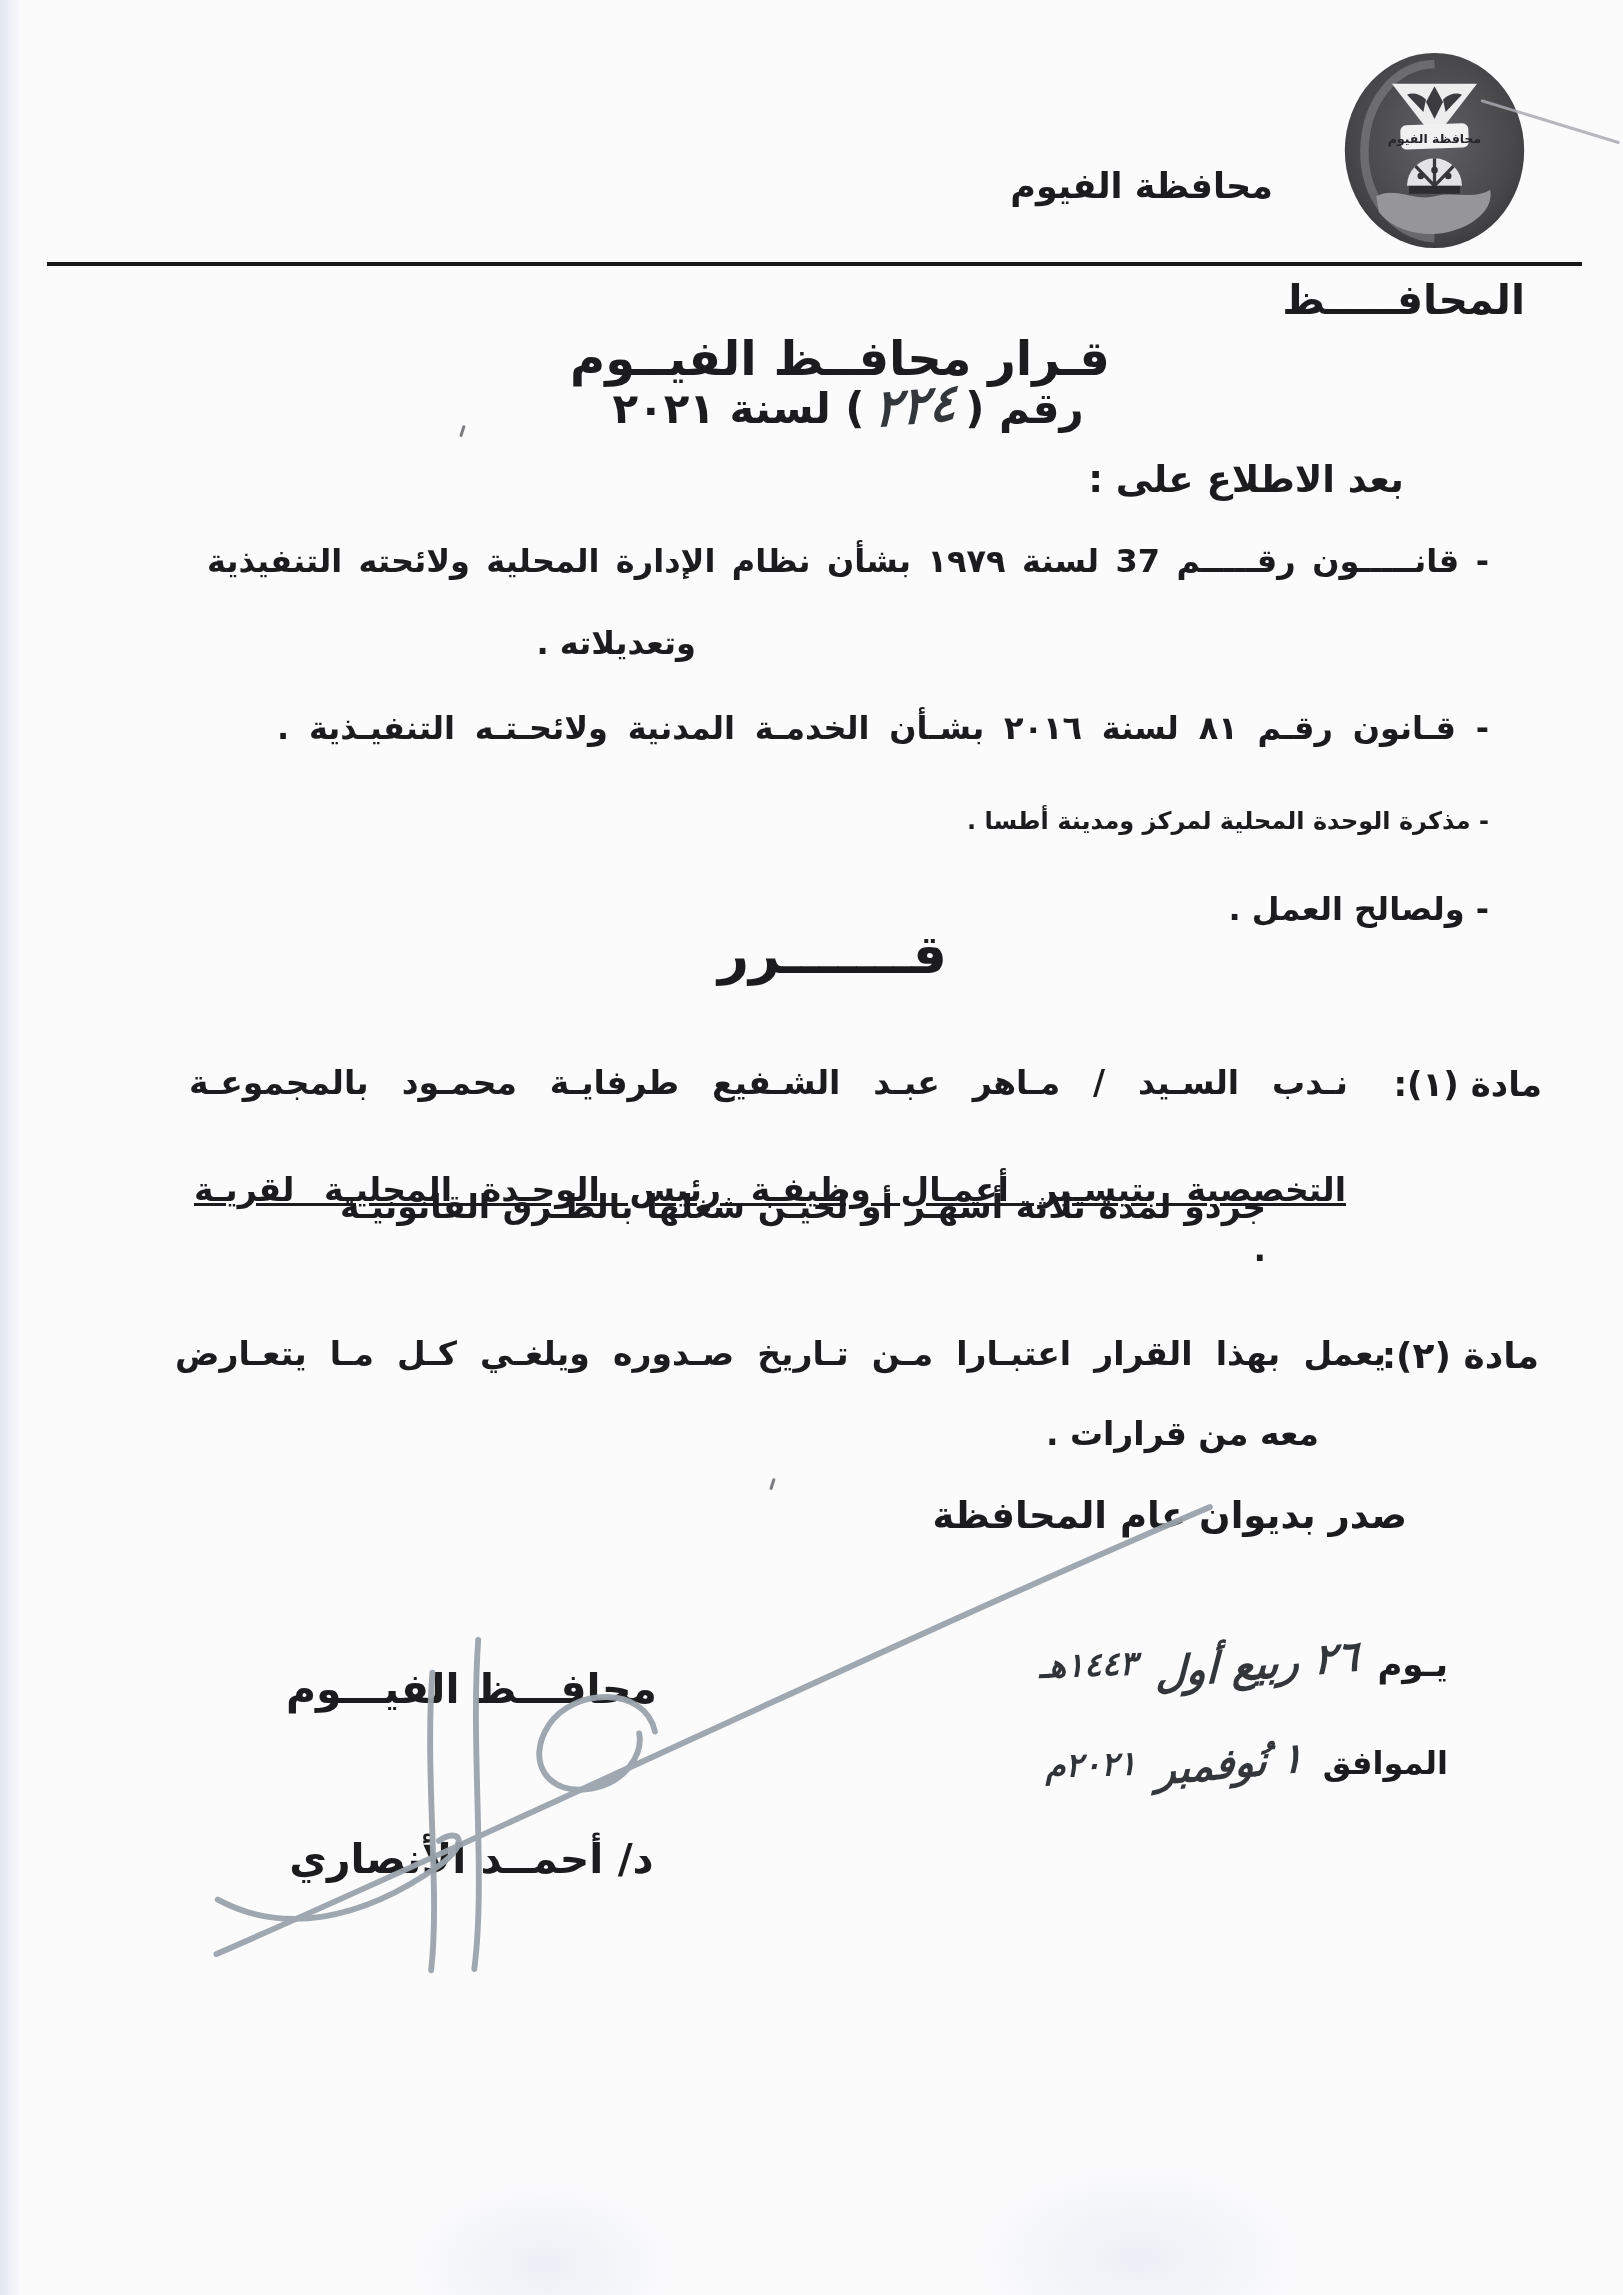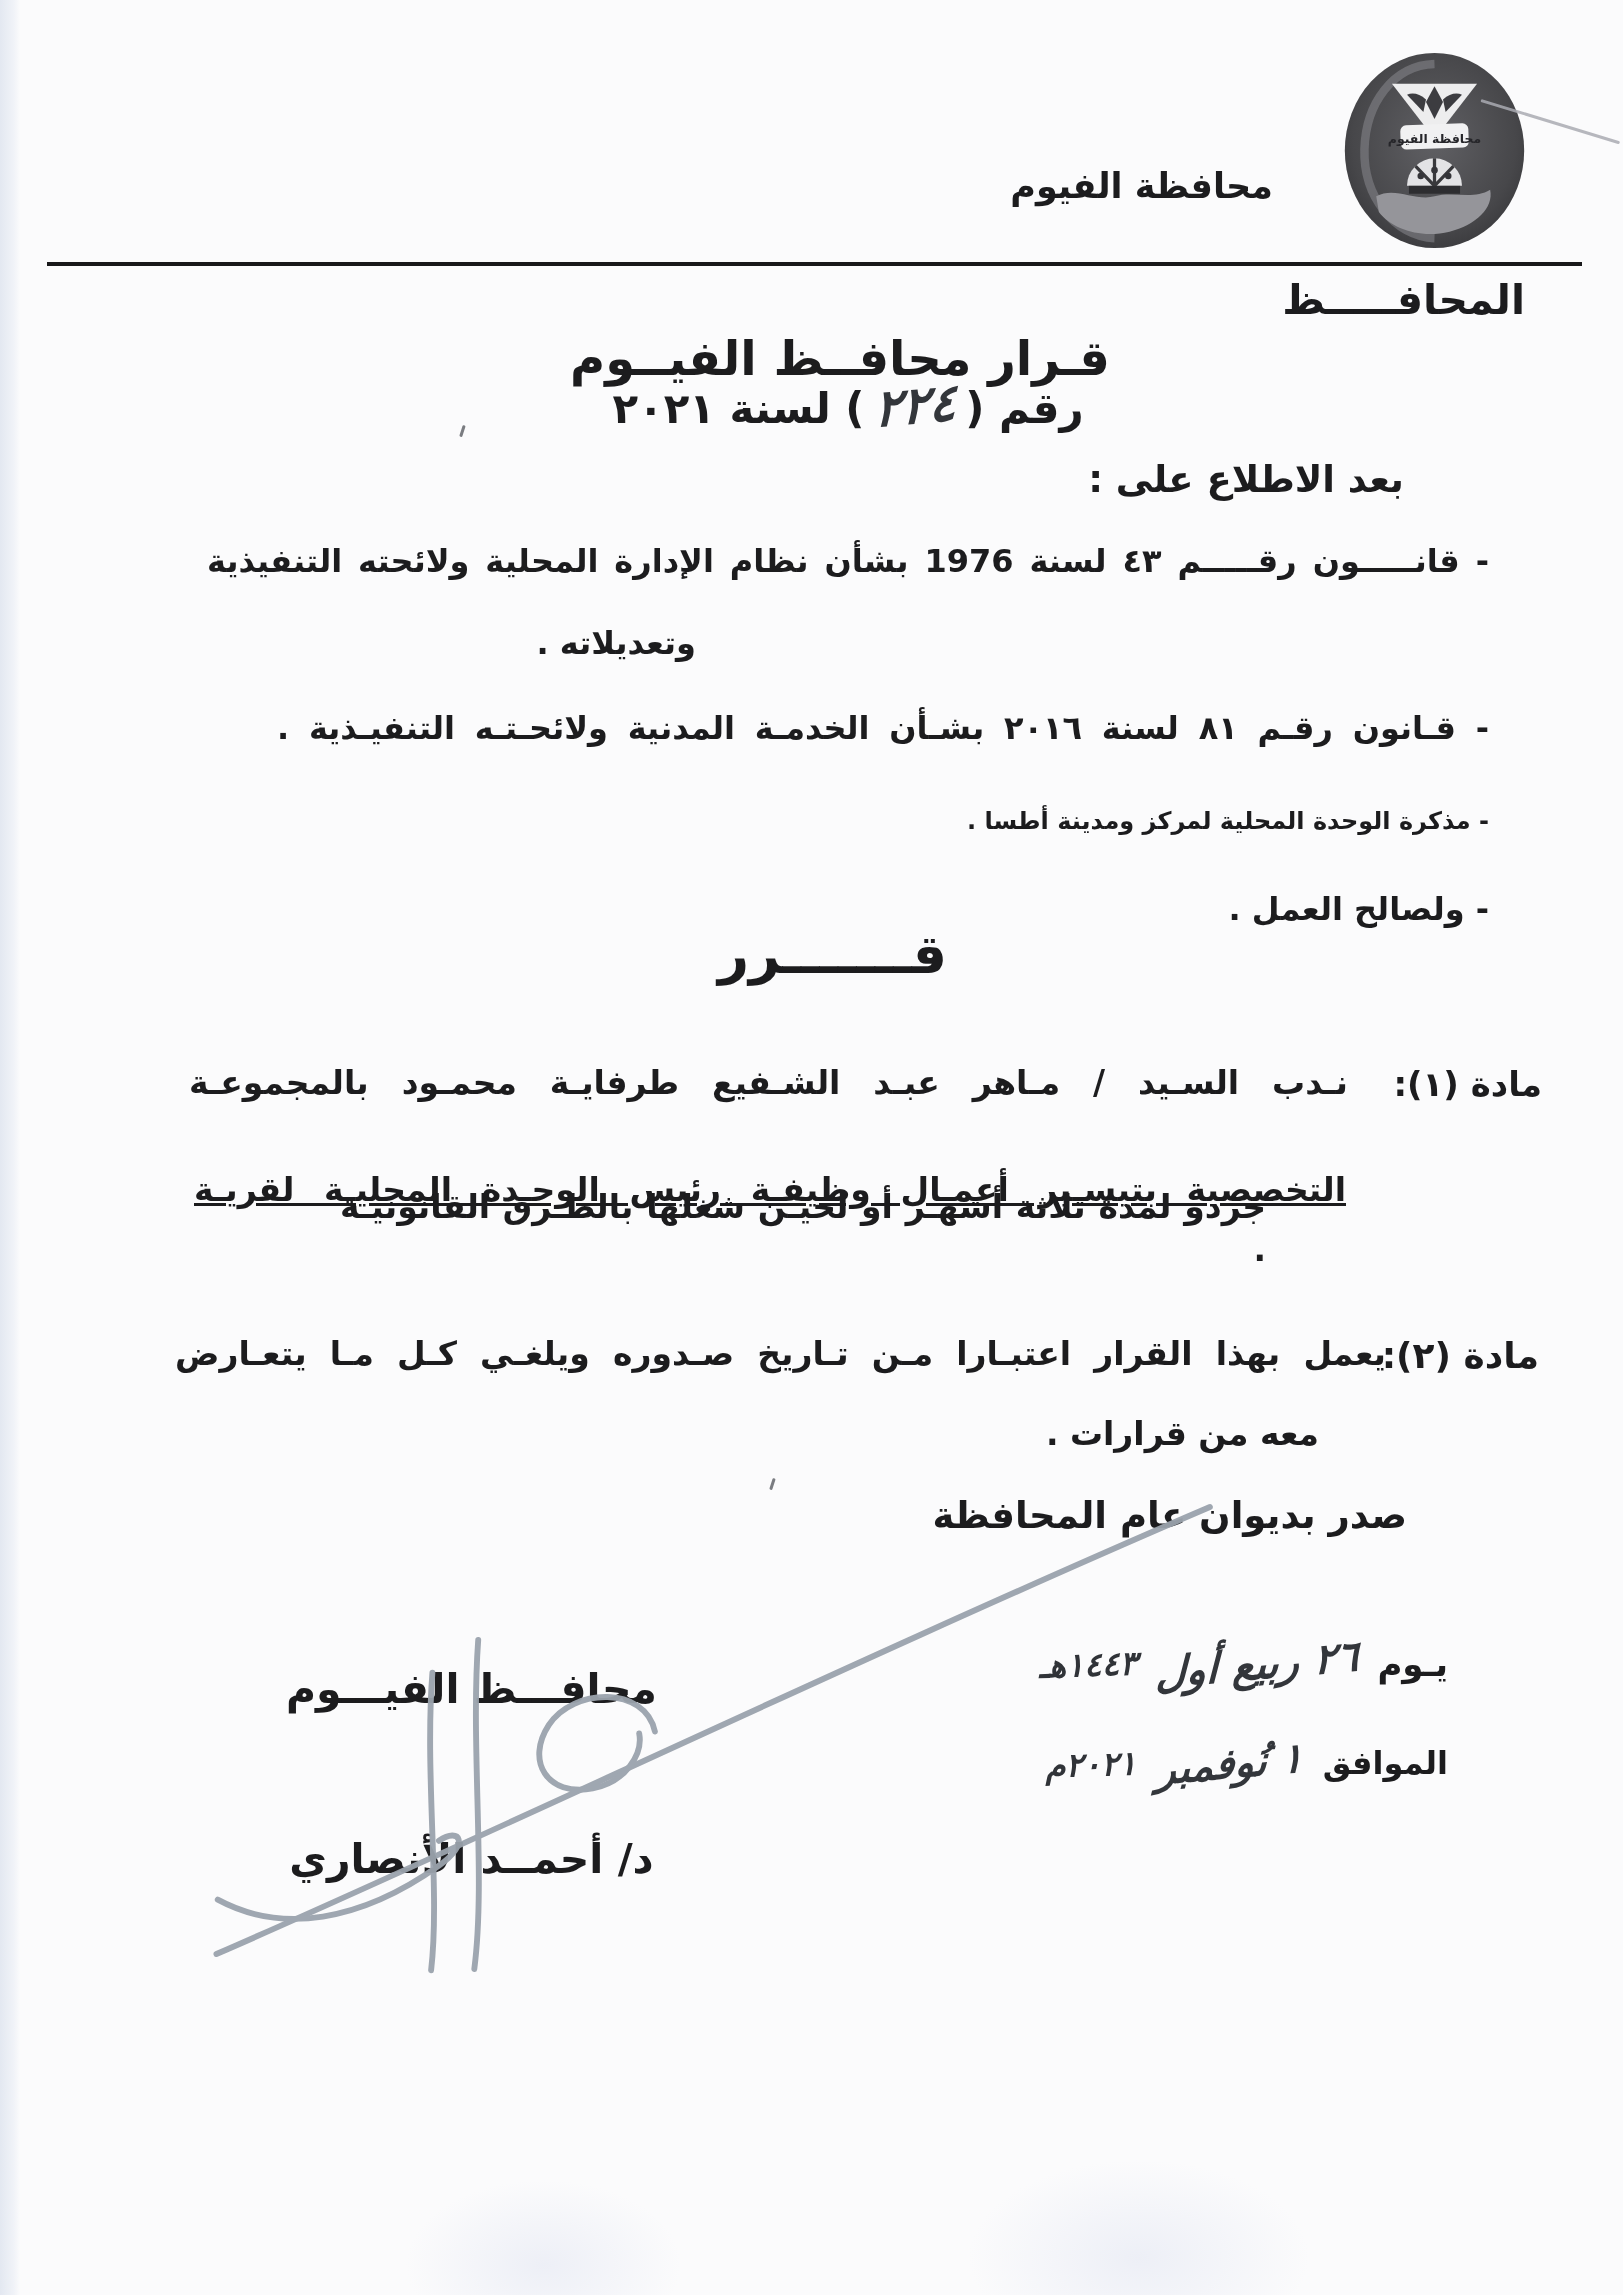--- a/index.html
+++ b/index.html
@@ -95,21 +95,21 @@
 <div class="t center-block" style="left:73px;right:16px;top:291px;font-size:48px;letter-spacing:0.7px;margin-top:36px;">قـرار محافــظ الفيــوم</div>
 
 <div class="t center-block" style="left:73px;right:0;top:373px;font-size:42px;">
   <span>رقم (</span><span class="hand" style="font-size:51px;margin:0 9.2px;">٢٢٤</span><span>) لسنة ٢٠٢١</span>
 </div>
 
 <div class="t" style="right:219px;top:456px;font-size:37px;">بعد الاطلاع على :</div>
 
 <div class="tick" style="left:461px;top:425px;"></div>
 
-<div class="t just" style="right:134px;top:541px;width:1282px;font-size:32px;">- قانـــــون رقـــــم ٤٣ لسنة 1976 بشأن نظام الإدارة المحلية ولائحته التنفيذية</div>
+<div class="t just" style="right:134px;top:541px;width:1282px;font-size:32px;">- قانـــــون رقـــــم 37 لسنة ١٩٧٩ بشأن نظام الإدارة المحلية ولائحته التنفيذية</div>
 <div class="t" style="right:927px;top:623px;font-size:32px;">وتعديلاته .</div>
 
 <div class="t just" style="right:134px;top:708px;width:1212px;font-size:32px;">- قـانون رقـم ٨١ لسنة ٢٠١٦ بشـأن الخدمـة المدنية ولائحـتـه التنفيـذية .</div>
 
 <div class="t" style="right:134px;top:806px;font-size:24px;">- مذكرة الوحدة المحلية لمركز ومدينة أطسا .</div>
 
 <div class="t" style="right:134px;top:889px;font-size:32px;">- ولصالح العمل .</div>
 
 <div class="t center-block" style="left:42px;right:0;top:920px;font-size:54px;">قـــــــرر</div>
 

